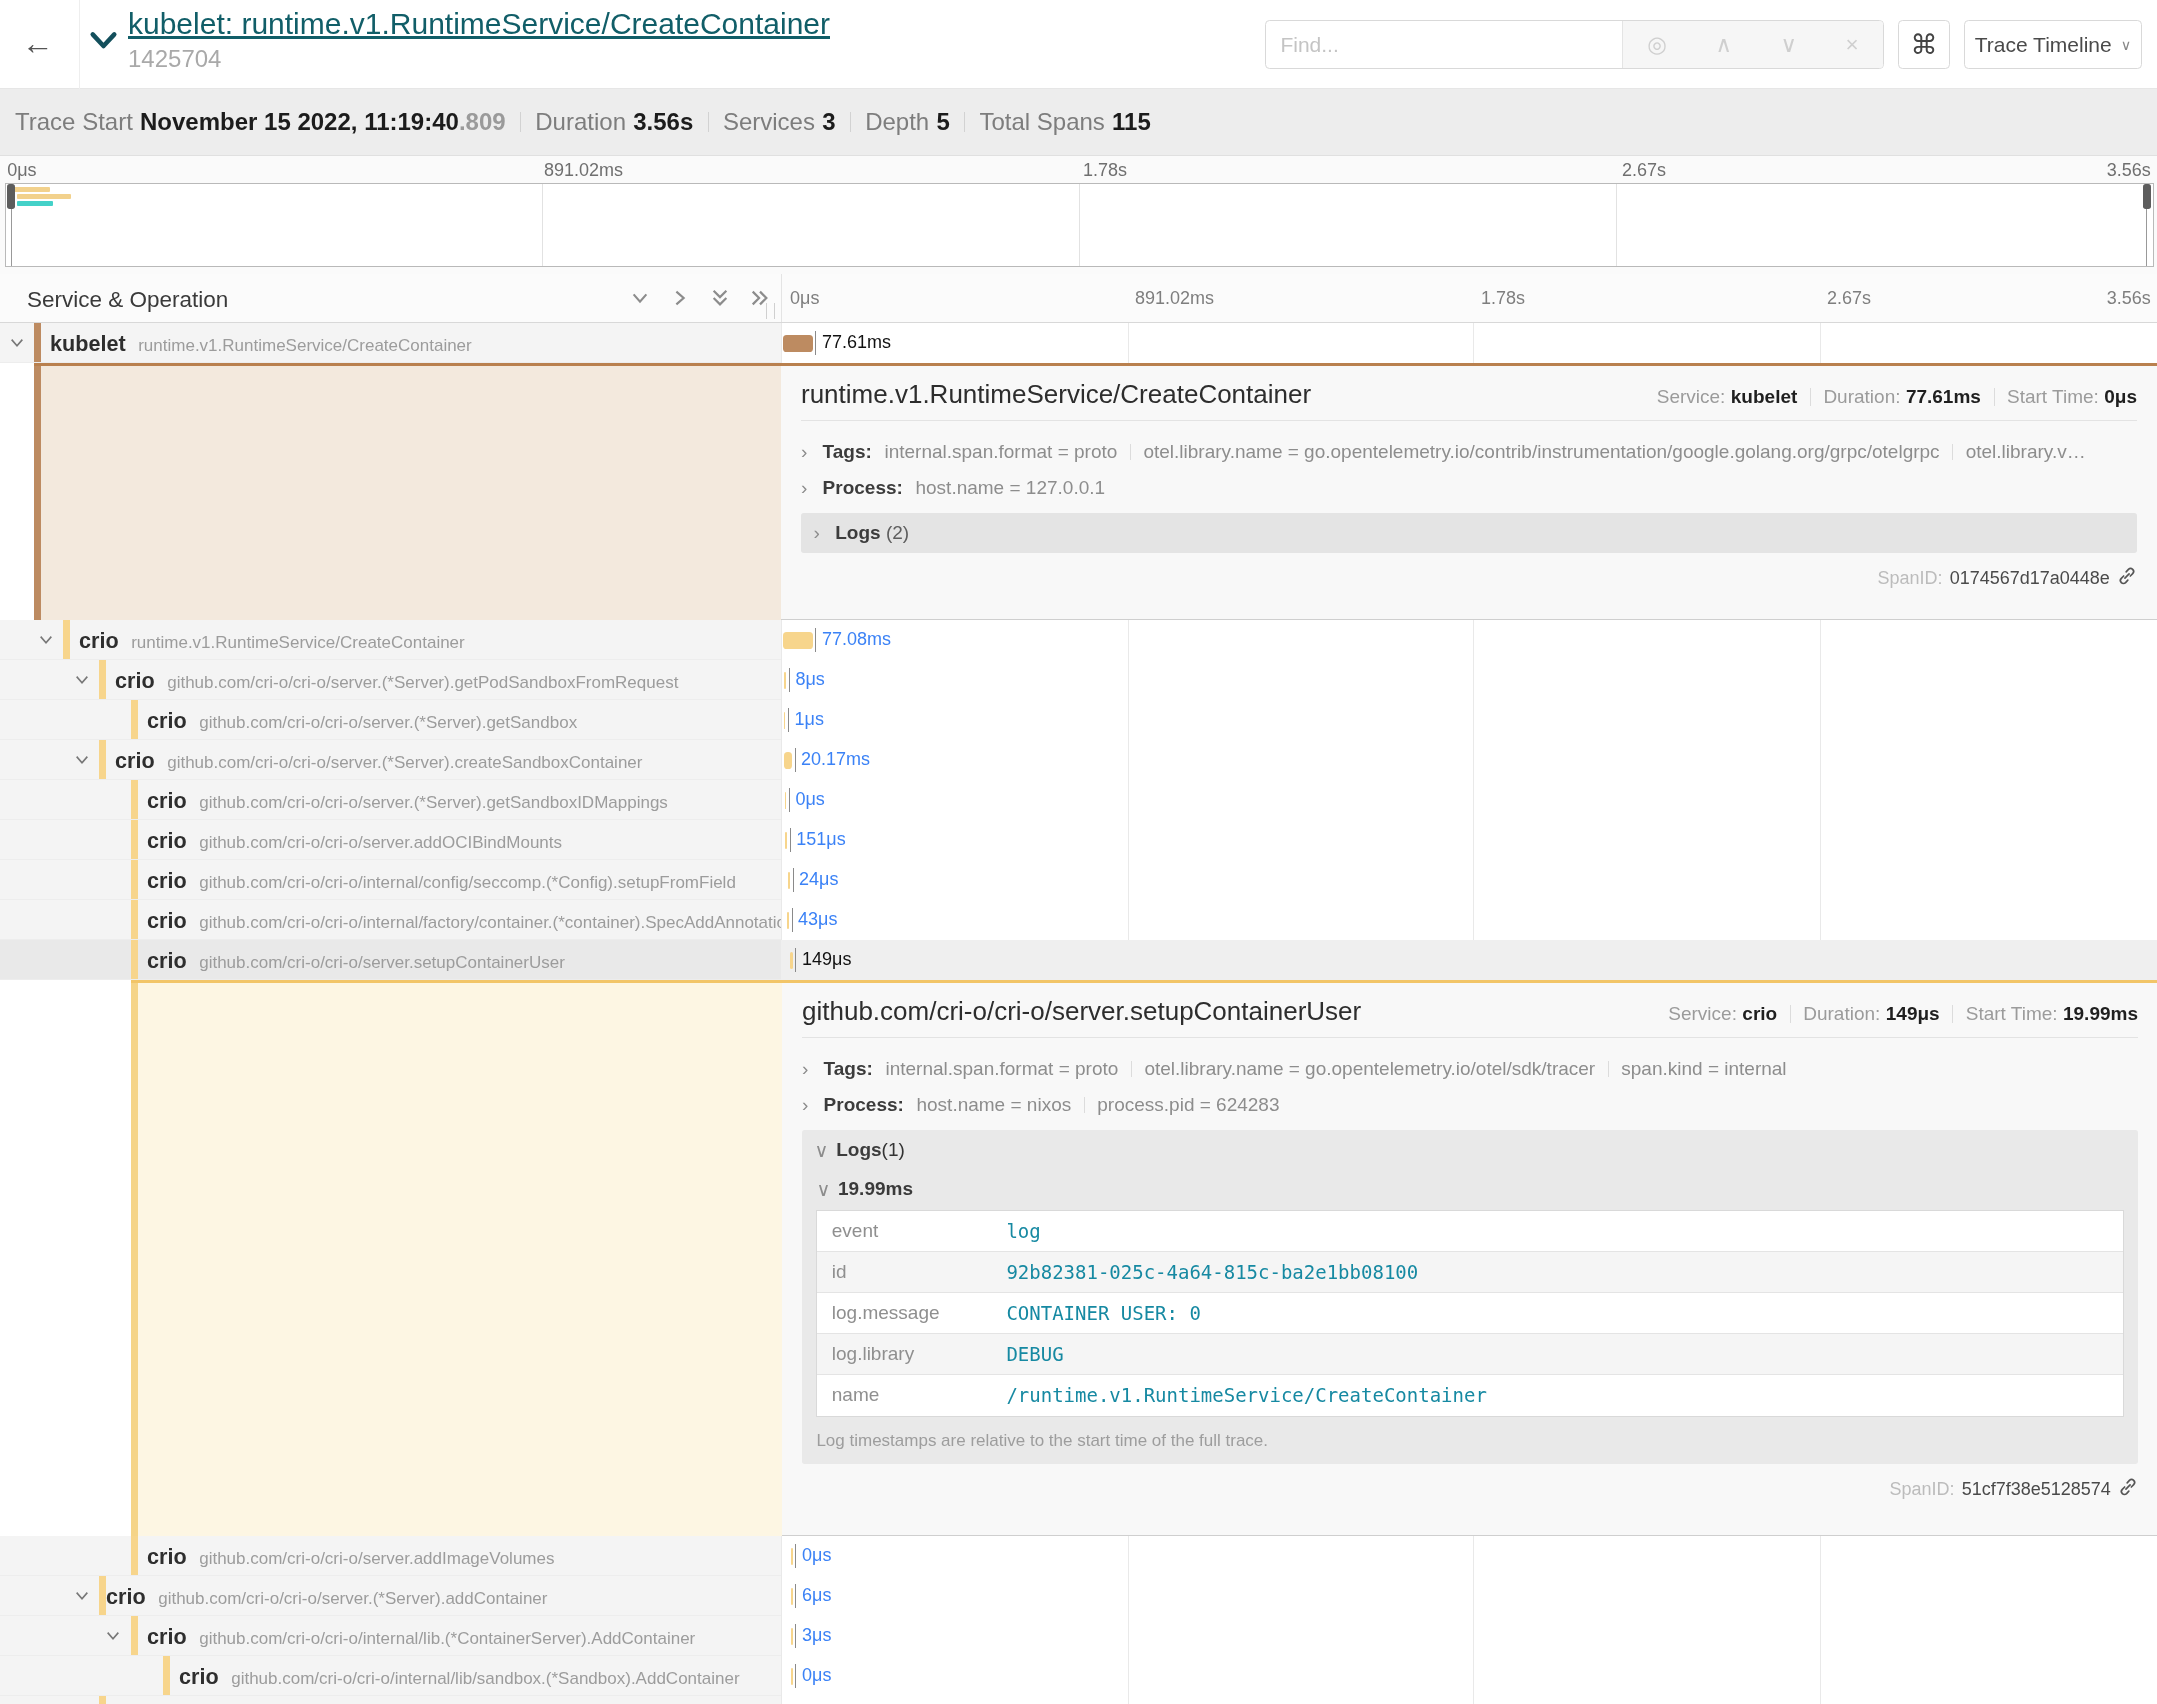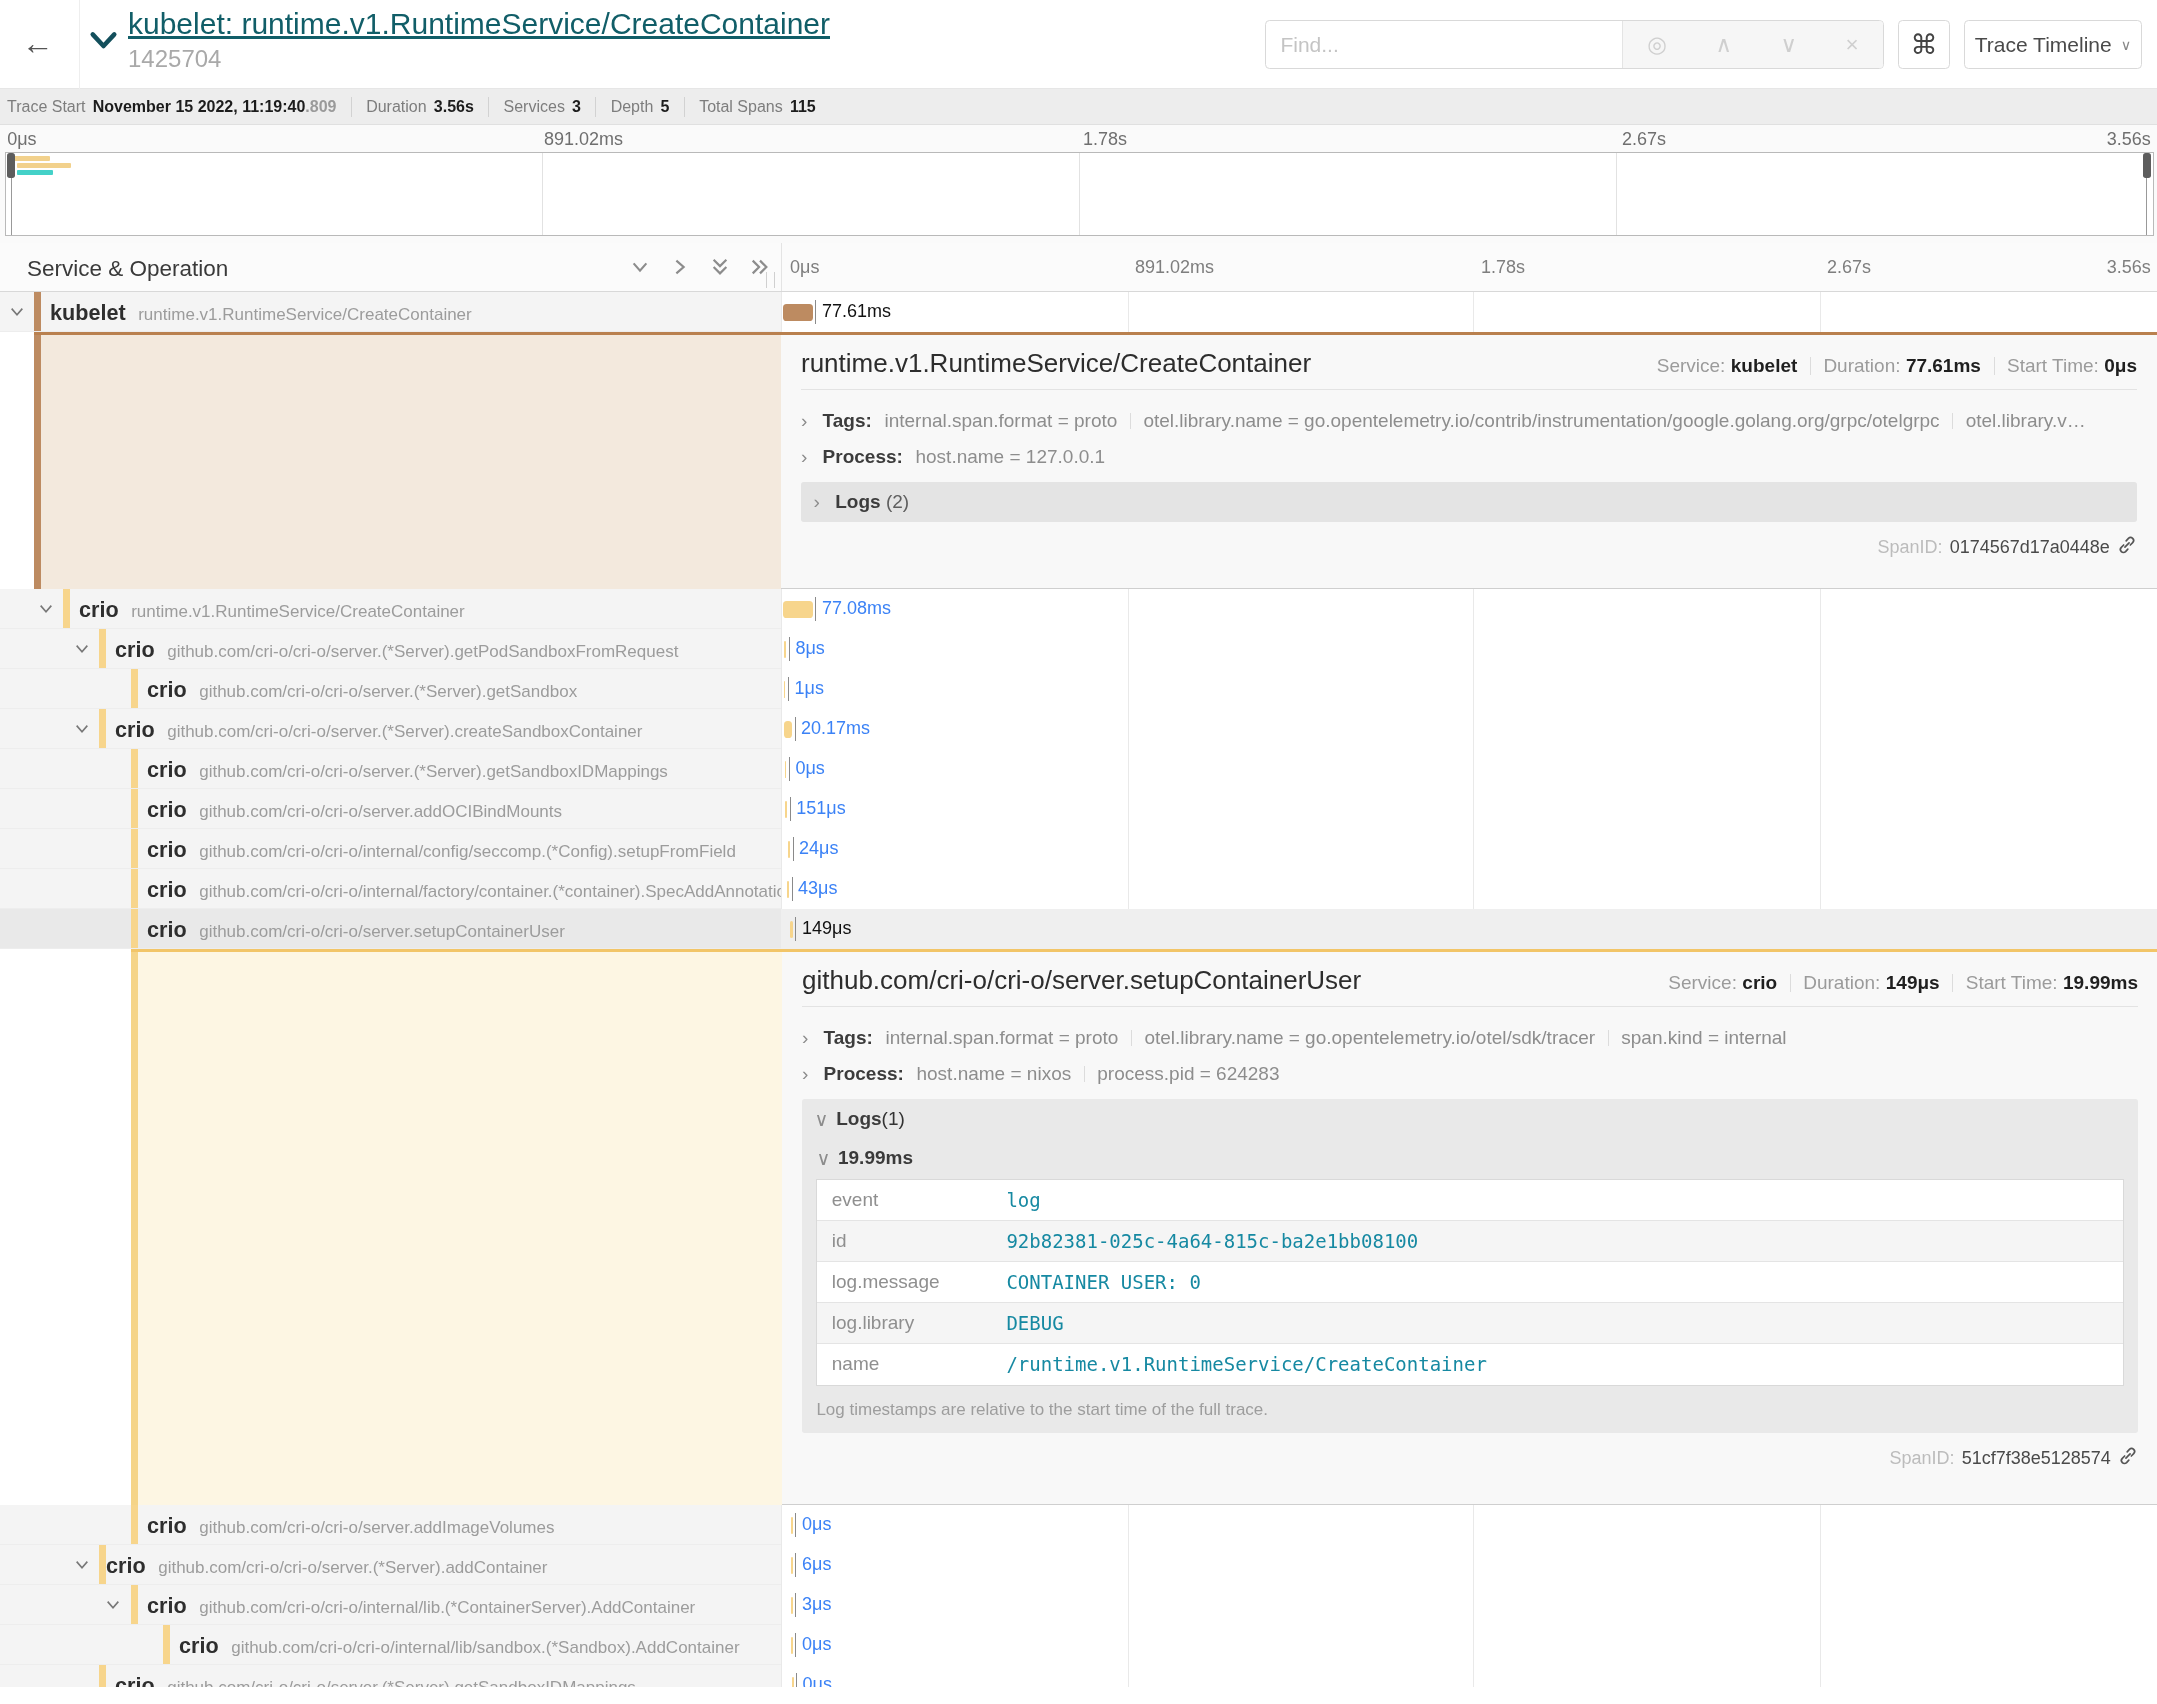--- a/index.html
+++ b/index.html
@@ -27,22 +27,22 @@
   .find-tools span { cursor:default; }
   .kbd-btn { position:absolute; left:1898px; top:20px; width:52px; height:49px; border:0.9px solid #d9d9d9;
     border-radius:4.5px; background:#fff; font-size:27px; color:#444; display:flex; align-items:center;
     justify-content:center; cursor:pointer; }
   .view-btn { position:absolute; left:1964px; top:20px; width:178px; height:49px; border:0.9px solid #d9d9d9;
     border-radius:4.5px; background:#fff; font-size:21px; color:#4a4a4a; display:flex; align-items:center;
     justify-content:center; gap:9px; cursor:pointer; }
   .view-btn .caret { font-size:14.4px; color:#888; }
 
   
-  .summary-bar { height:36px; background:#ededed; border-bottom:0.9px solid #e0e0e0; display:flex;
-    align-items:center; padding:0 7px; font-size:16px; }
+  .summary-bar { height:67px; background:#ededed; border-bottom:0.9px solid #e0e0e0; display:flex;
+    align-items:center; padding:0 15px; font-size:24px; }
   .summary-bar .lbl { color:#7d7d7d; margin-right:7.2px; }
   .summary-bar .val { color:#1c1c1c; font-weight:bold; }
   .summary-bar .val-dim { color:#9a9a9a; font-weight:bold; }
   .sum-sep { width:0.9px; height:20px; background:#d2d2d2; margin:0 14.4px; }
 
   
   .minimap { position:relative; height:118px; background:#fafafa; }
   .mm-tick { position:absolute; top:3.6px; font-size:18px; color:#6f6f6f; }
   .mm-canvas { position:absolute; left:4.5px; right:4.5px; top:27px; height:84px; background:#fff;
     border:0.9px solid #b9b9b9; }

